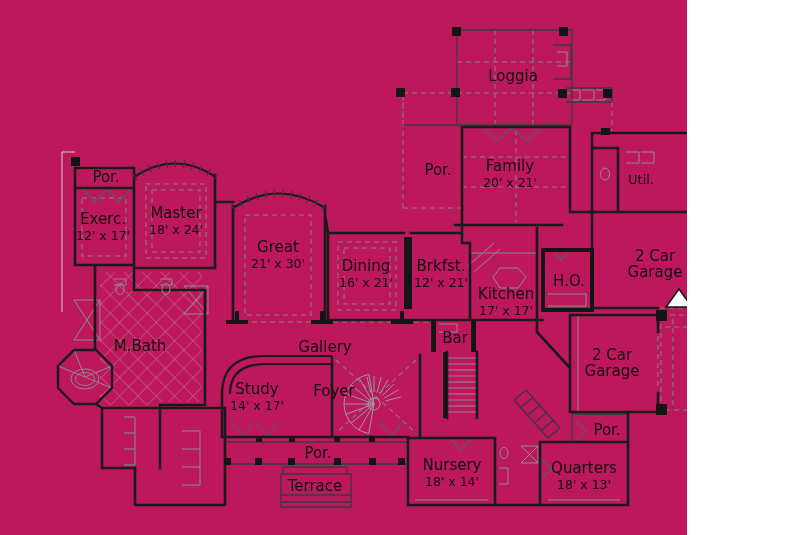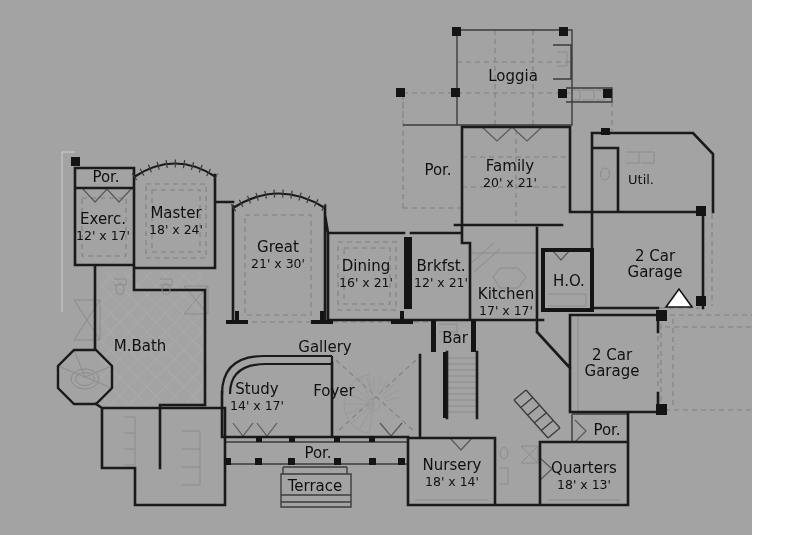--- a/index.html
+++ b/index.html
@@ -1,16 +1,16 @@
 <!DOCTYPE html>
 <html><head>
 <meta charset="utf-8">
 <style>
   html,body{margin:0;padding:0;background:#ffffff;}
-  #stage{position:relative;width:752px;height:535px;background:#a3a3a3;overflow:hidden;
+  #stage{position:relative;width:687px;height:535px;background:#be185d;overflow:hidden;
          font-family:"DejaVu Sans", sans-serif;}
   svg{position:absolute;left:0;top:0;}
   text.room-label{fill:#101010;text-anchor:middle;font-family:"DejaVu Sans", sans-serif;}
 </style>
 </head>
 <body>
 
 <div id="stage">
 <svg id="plan-svg" width="800" height="535" viewBox="0 0 800 535" xmlns="http://www.w3.org/2000/svg">
 

